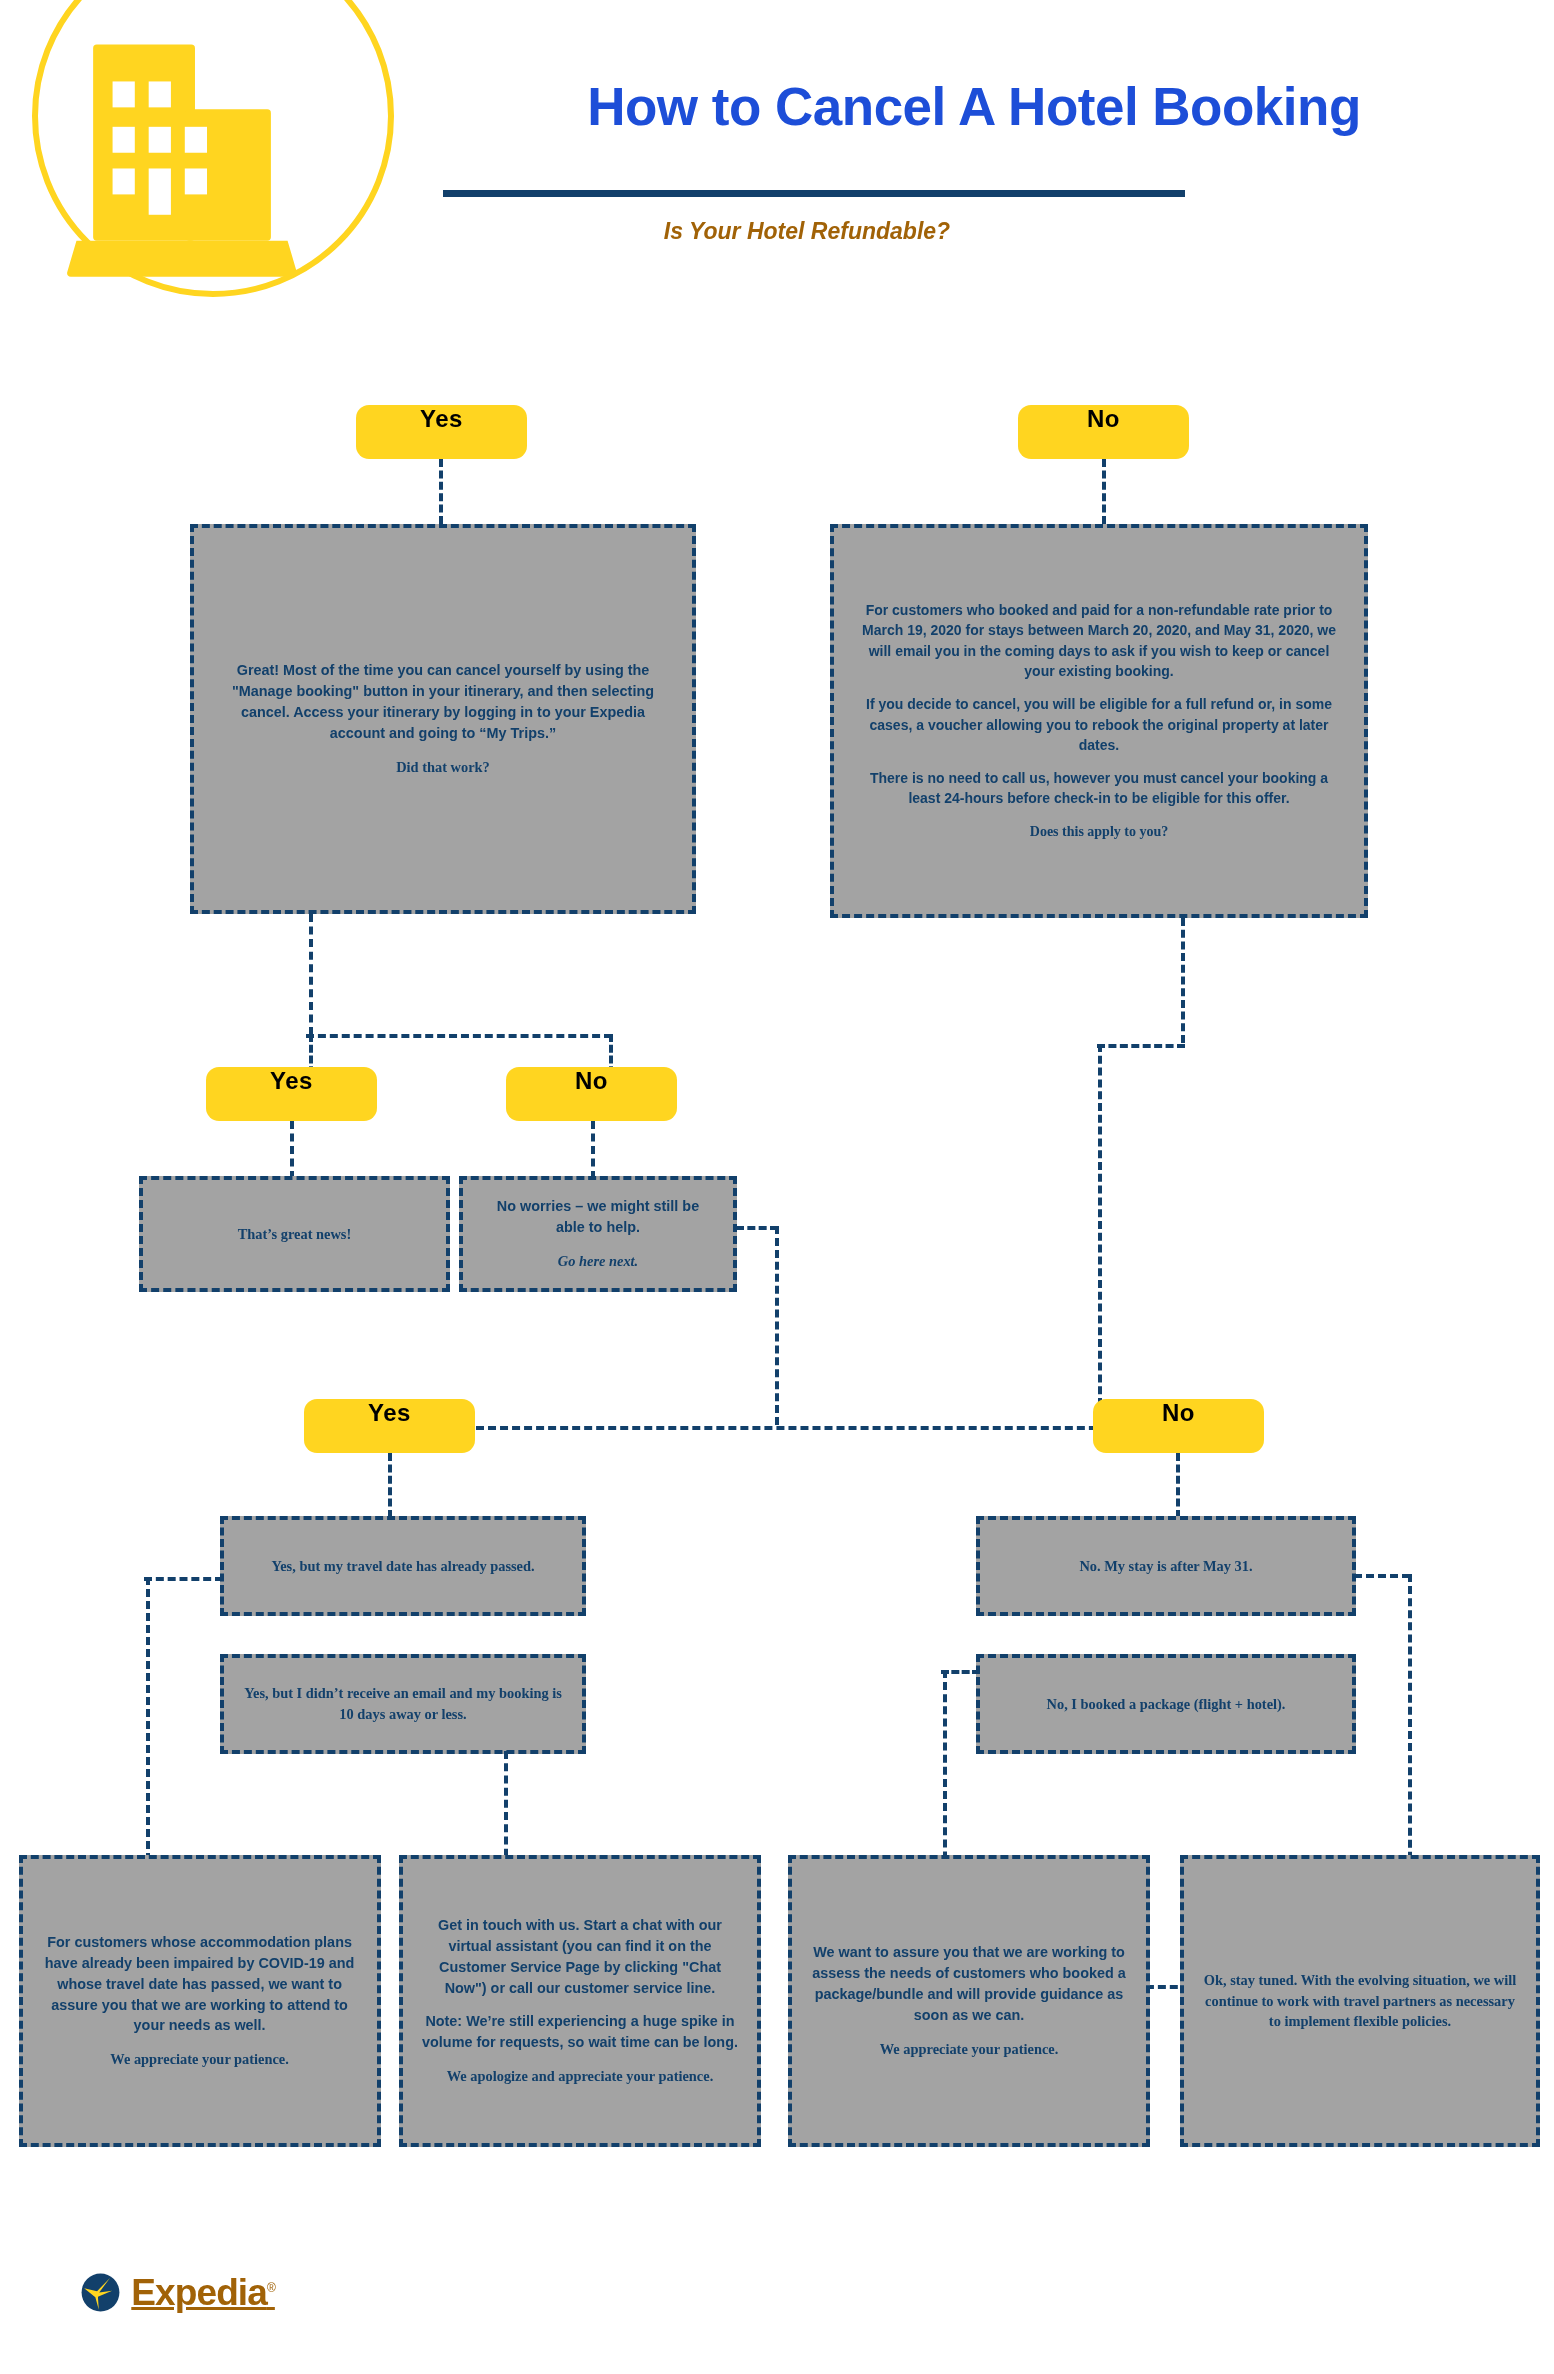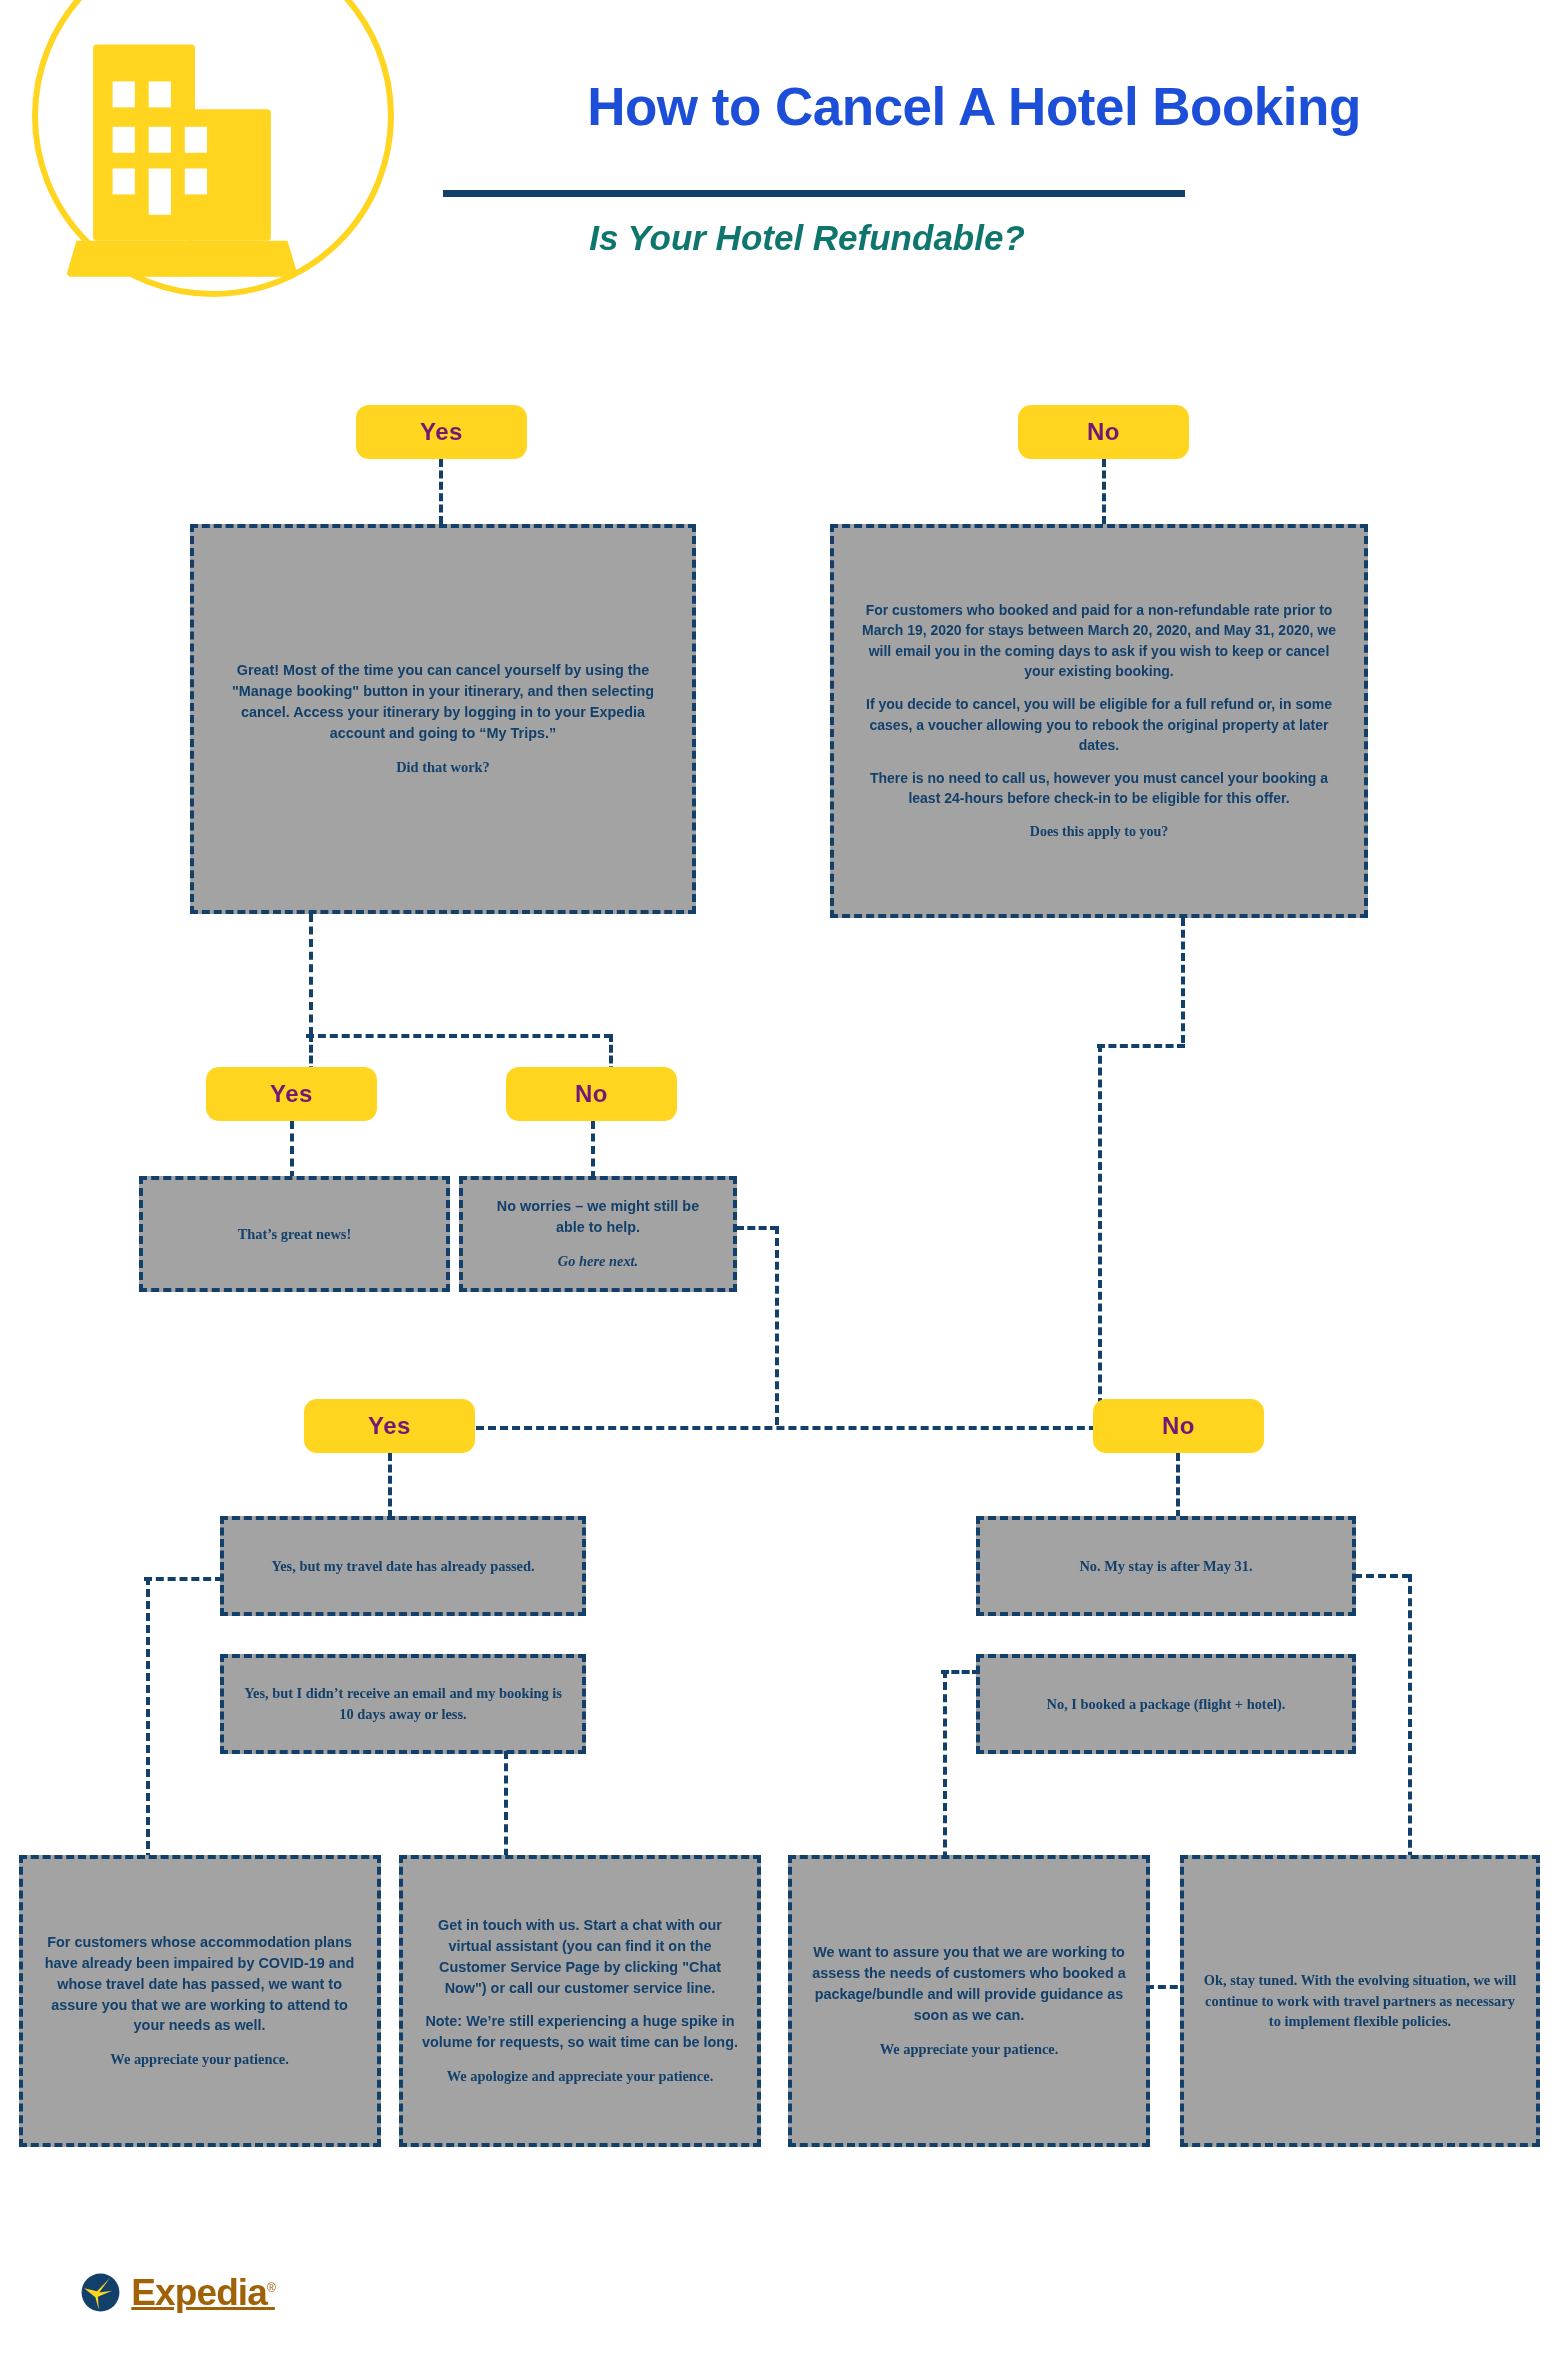--- a/index.html
+++ b/index.html
@@ -24,28 +24,28 @@
     position:absolute;left:436px;top:79px;width:1076px;
     font-size:53px;font-weight:bold;letter-spacing:-0.5px;
     color:#1d4ed8;text-align:center;line-height:1.05;
     font-stretch:condensed;
   }
   .title-rule{
     position:absolute;left:443px;top:190px;width:742px;height:6.5px;background:#12406B;
   }
   .subtitle{
     position:absolute;left:436px;top:218px;width:742px;
-    font-size:35px;font-style:italic;font-weight:bold;color:#0f766e;text-align:center;
+    font-size:23px;font-style:italic;font-weight:bold;color:#a16207;text-align:center;
   }
 
   
   .pill{
     position:absolute;background:#FFD520;border-radius:13px;
-    display:flex;align-items:center;justify-content:center;
-    color:#701a75;font-weight:bold;font-size:24px;letter-spacing:0.5px;
+    display:flex;align-items:flex-start;justify-content:center;
+    color:#000000;font-weight:bold;font-size:24px;letter-spacing:0.5px;
   }
 
   
   .dbox{
     position:absolute;box-sizing:border-box;
     border:4.6px dashed #12406B;
     background:#a3a3a3;
     display:flex;align-items:center;justify-content:center;
     padding:13px 18.6px;
   }

